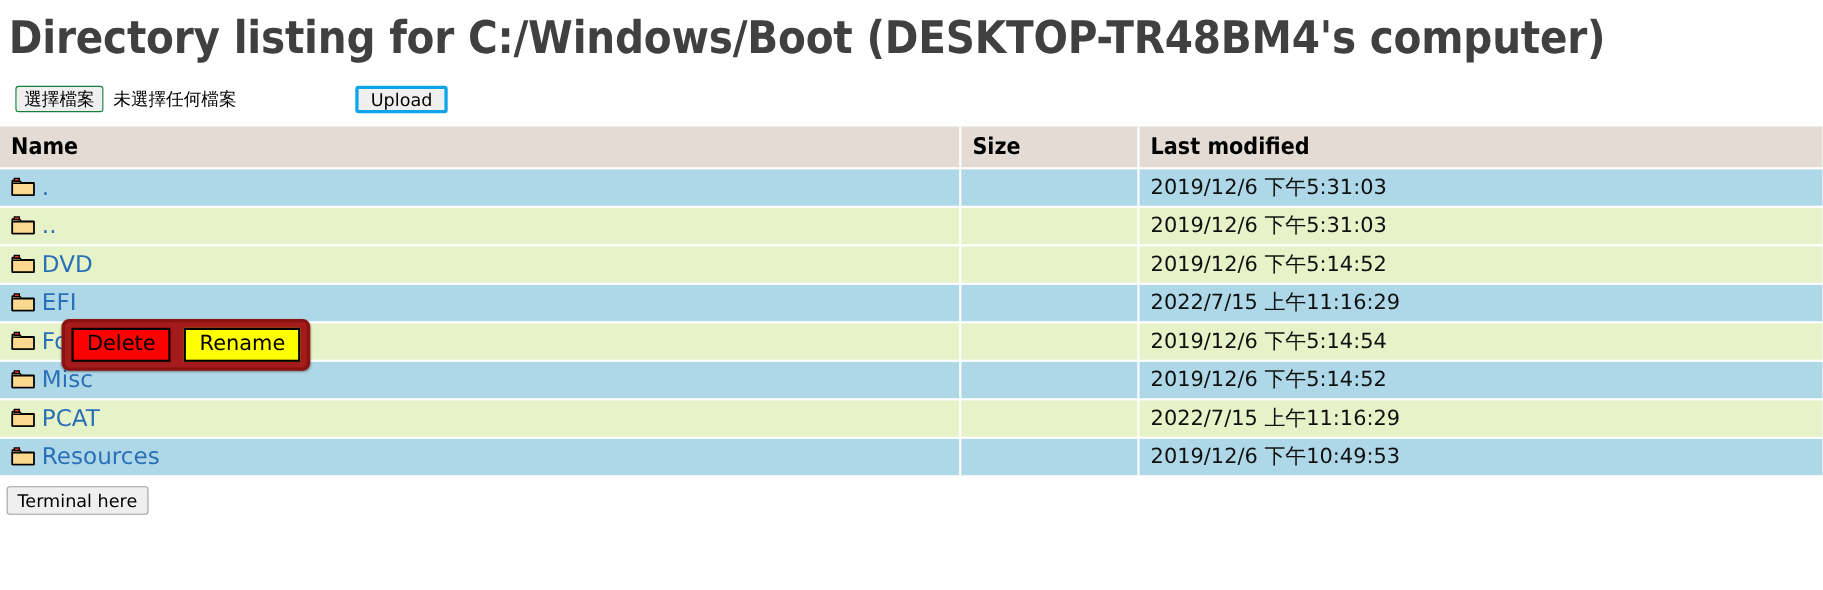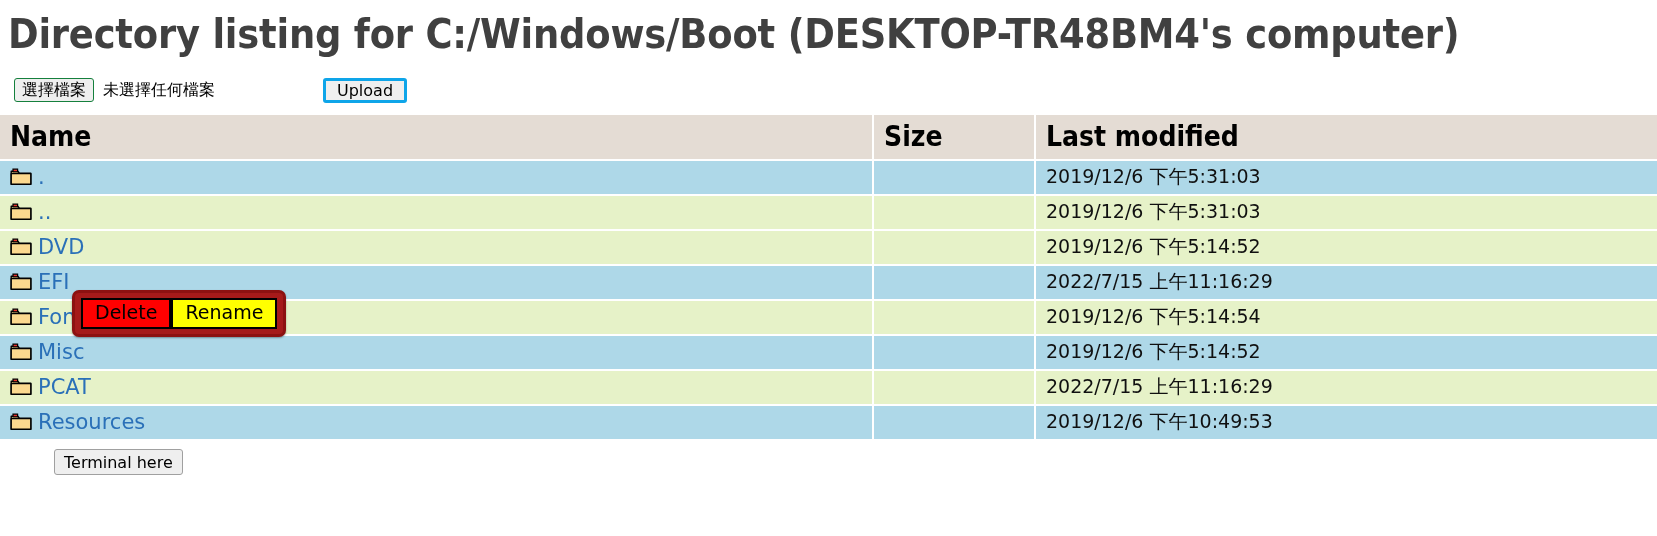--- a/index.html
+++ b/index.html
@@ -86,21 +86,21 @@
     border-collapse: separate;
     border-spacing: 0 2px;
     margin-top: 8px;
     table-layout: fixed;
   }
   .listing th {
     background: #e4dcd4;
     text-align: left;
     font-family: "DejaVu Sans Condensed", "DejaVu Sans", sans-serif;
     font-weight: bold;
-    font-size: 28px;
+    font-size: 21px;
     color: #000;
     padding: 5px 0 6px 10px;
     height: 26px;
     vertical-align: middle;
     border-right: 2px solid #ffffff;
   }
   .listing th.col-last { border-right: none; }
   .listing td {
     font-size: 19px;
     color: #1a1a1a;
@@ -131,46 +131,46 @@
   }
   .date-text { font-size: 19px; color: #101010; }
   .size-text { font-size: 19px; color: #101010; }
 
   
   .icon { flex: 0 0 auto; display: inline-block; line-height: 0; }
 
   
   .ctx-popup {
     position: absolute;
-    left: 72px;
+    left: 56px;
     top: 290px;
     background: #a51a1a;
     border: 3px solid #8c1111;
     border-radius: 7px;
     padding: 5px 6px;
     display: flex;
-    gap: 0;
+    gap: 12px;
     box-sizing: border-box;
     box-shadow: 0 1px 2px rgba(0,0,0,0.35);
   }
   .ctx-btn {
     border: 2px solid #000000;
     font-size: 19px;
     font-family: "DejaVu Sans", sans-serif;
     color: #000000;
     padding: 2px 12px 3px 12px;
     cursor: default;
     line-height: 1.15;
     box-sizing: border-box;
   }
   .ctx-delete { background: #ff0000; }
   .ctx-rename { background: #ffff00; border-left-width: 2px; }
 
   
-  .terminal-wrap { padding: 8px 0 0 6px; margin-left: 48px; }
+  .terminal-wrap { padding: 8px 0 0 6px; }
   .terminal-btn {
     display: inline-flex;
     align-items: center;
     justify-content: center;
     height: 26px;
     padding: 0 9px;
     background: #efefef;
     border: 1px solid #a0a0a0;
     border-radius: 3px;
     font-size: 16px;

